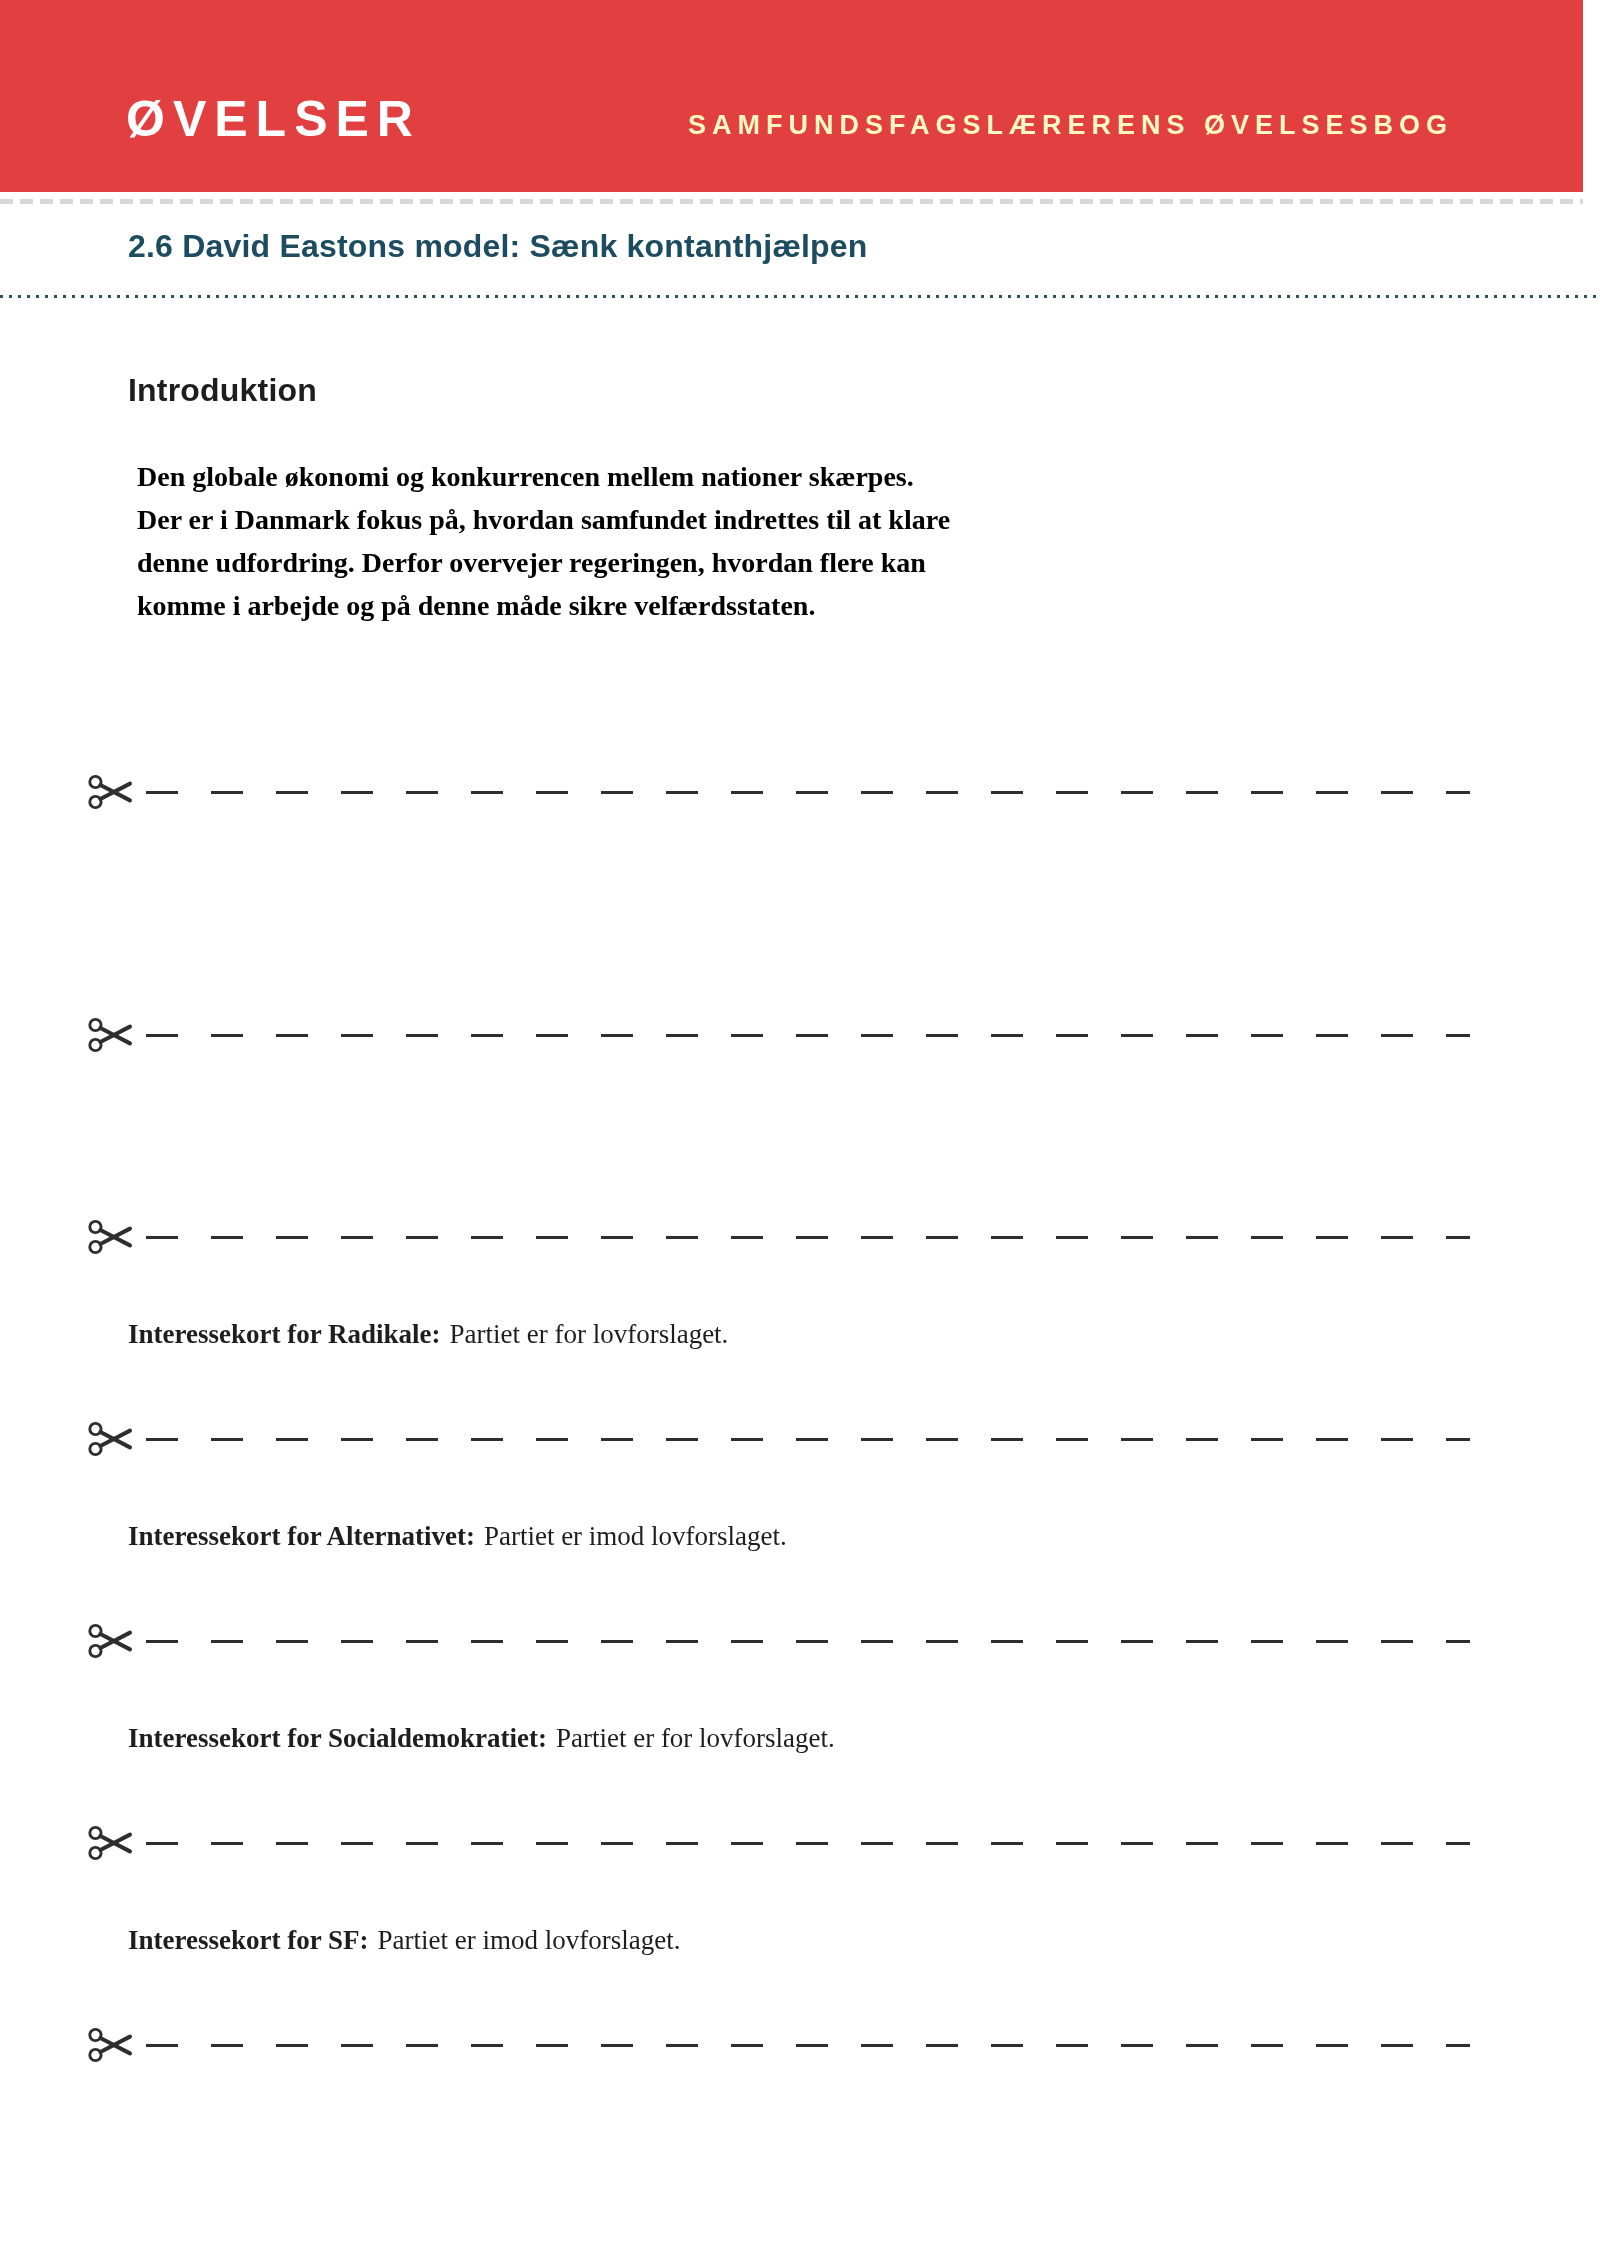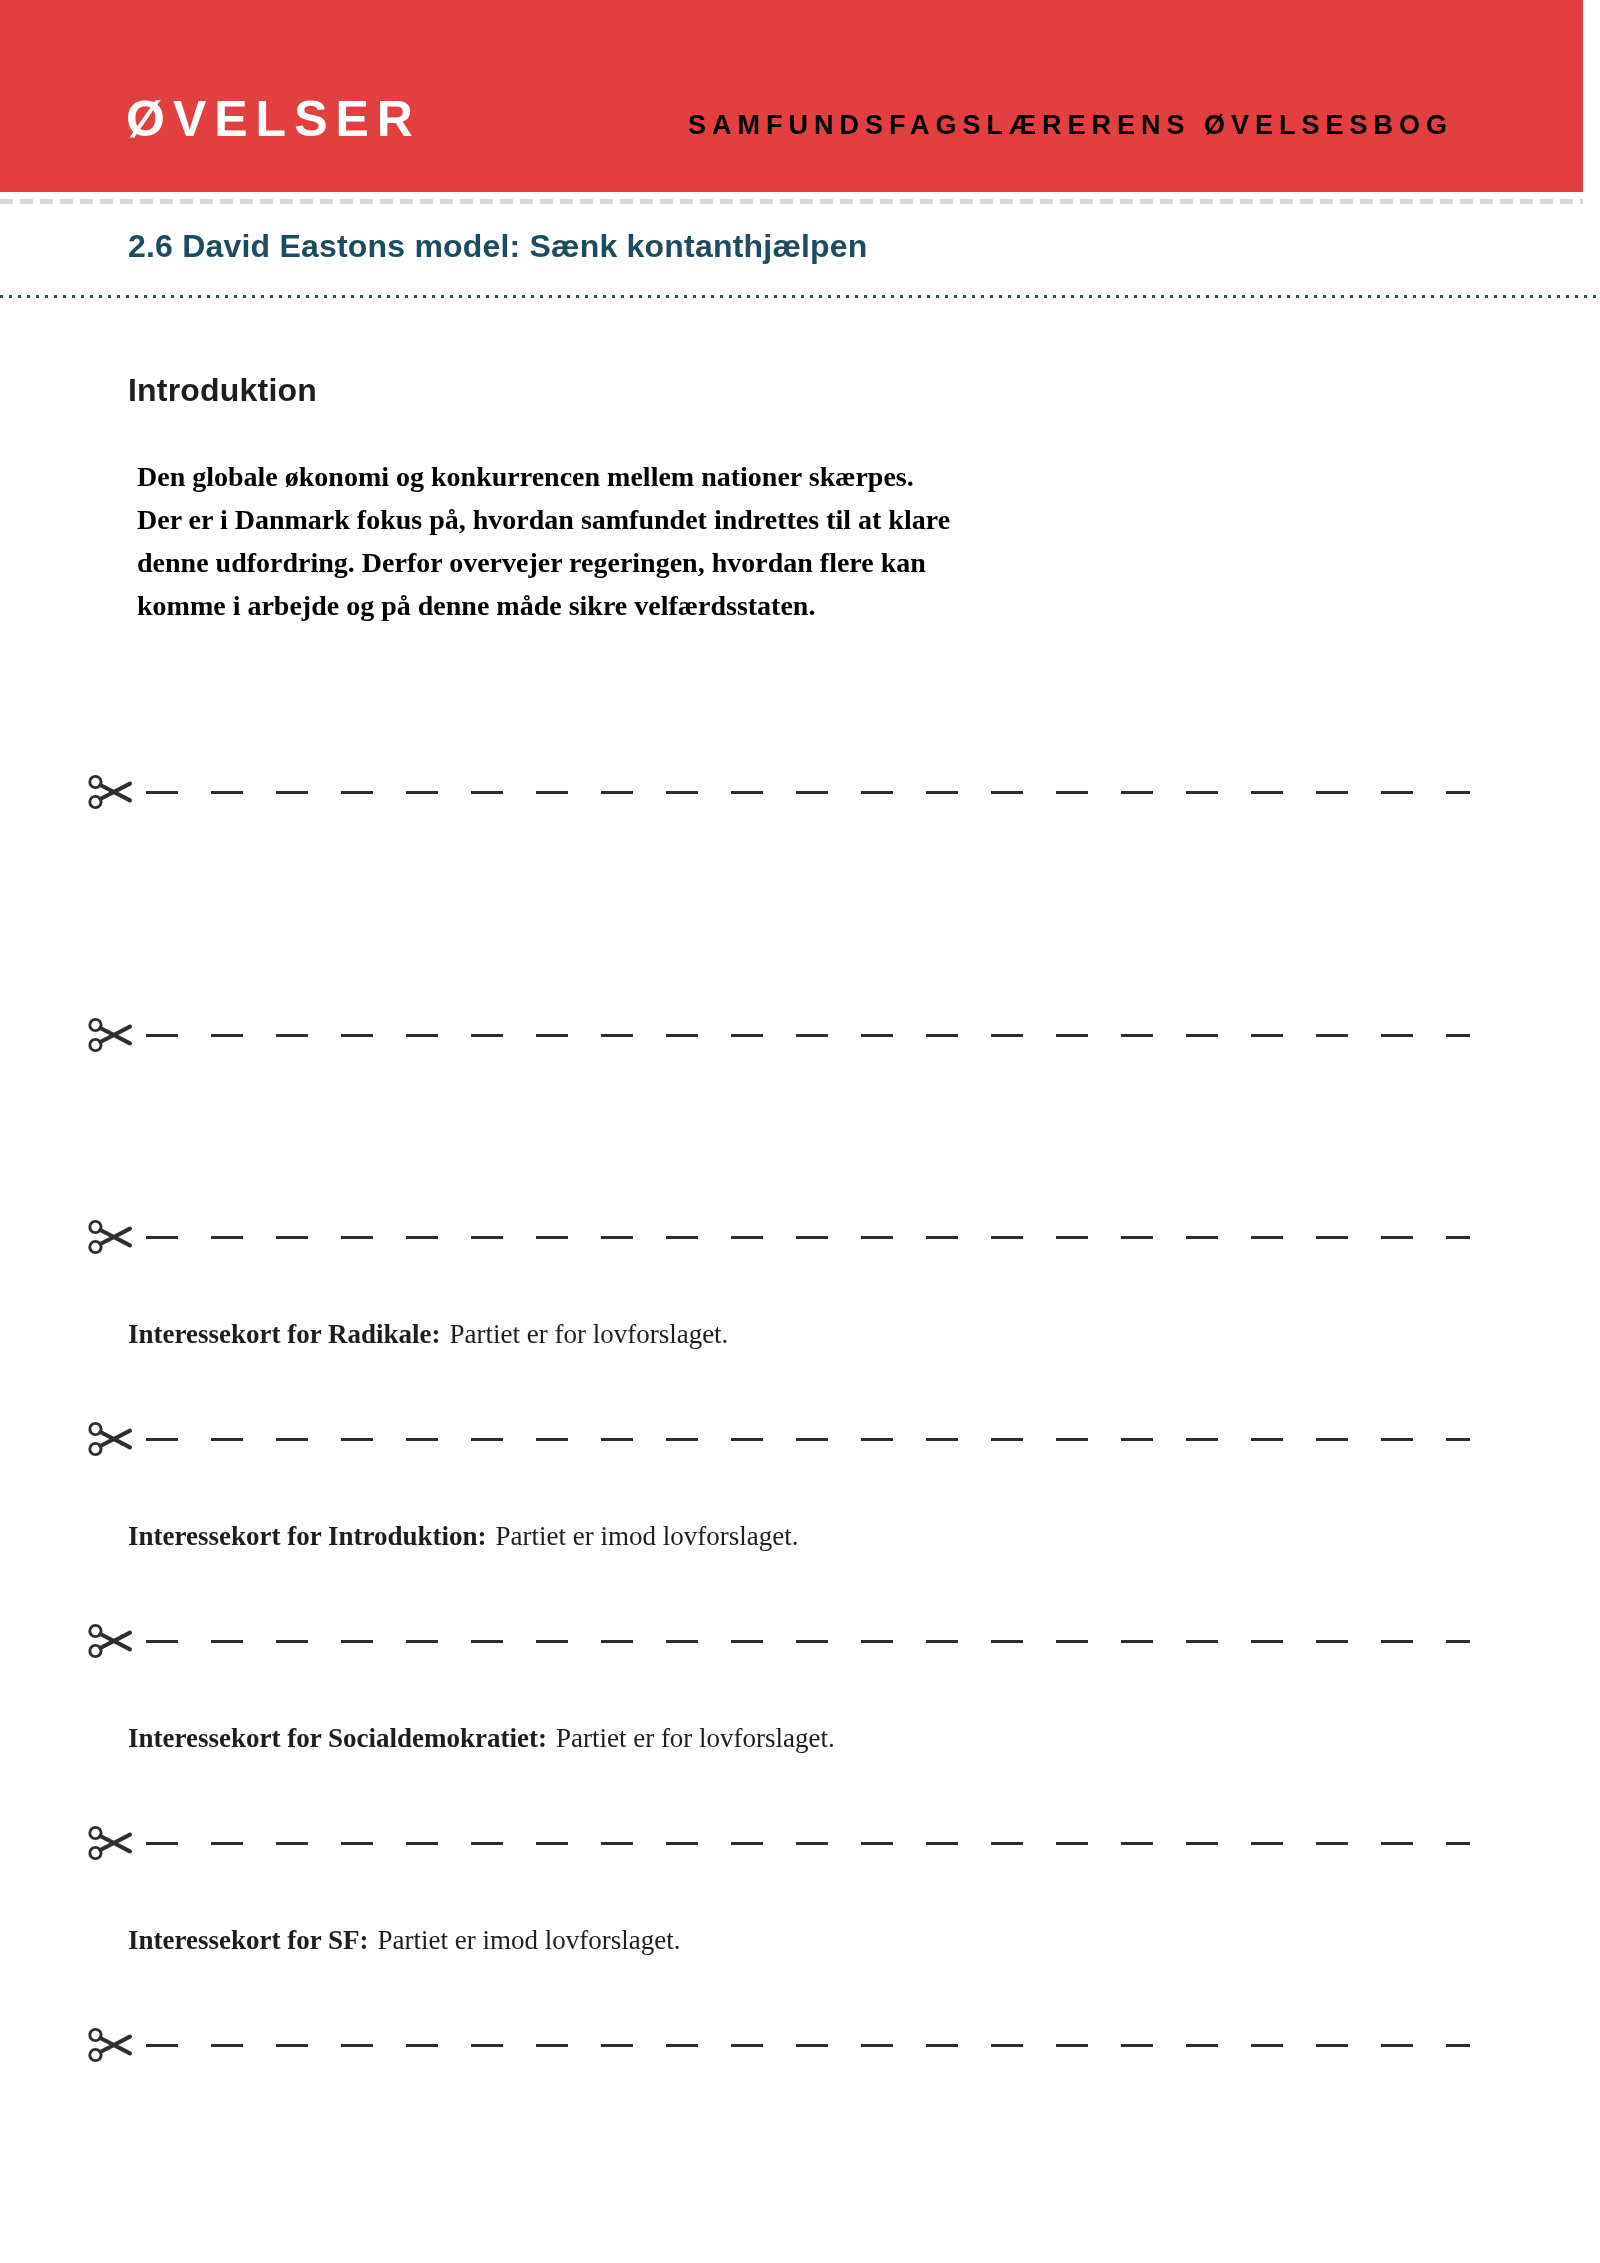--- a/index.html
+++ b/index.html
@@ -18,21 +18,21 @@
     width: 1583px; height: 192px;
     background: #E24040;
   }
   .brand {
     position: absolute; left: 126px; top: 52px;
     color: #ffffff; font-size: 50px; font-weight: bold;
     letter-spacing: 8px; line-height: 1; margin-top: 42px;
   }
   .book-title {
     position: absolute; right: 130px; top: 112px;
-    color: #000000; font-size: 27px; font-weight: bold;
+    color: #fef9c3; font-size: 27px; font-weight: bold;
     letter-spacing: 6px; line-height: 1;
     white-space: nowrap;
   }
   .band-perforation {
     position: absolute; left: 0; top: 199px;
     width: 1583px; height: 5px;
     background: repeating-linear-gradient(to right, #d8d8d8 0 13px, transparent 13px 20px);
   }
 
   
@@ -147,21 +147,21 @@
     <svg viewBox="0 0 26 22" width="48" height="40">
       <circle cx="5" cy="5.5" r="3.1" fill="none" stroke="#2e2e2e" stroke-width="1.6"></circle>
       <circle cx="5" cy="16.5" r="3.1" fill="none" stroke="#2e2e2e" stroke-width="1.6"></circle>
       <path d="M7.7 7.2 L24 15.6" stroke="#2e2e2e" stroke-width="2.2" stroke-linecap="round" fill="none"></path>
       <path d="M7.7 14.8 L24 6.4" stroke="#2e2e2e" stroke-width="2.2" stroke-linecap="round" fill="none"></path>
     </svg>
     <div class="cut-dashes"></div>
   </div>
 
   <div class="card" style="top:1518px">
-    <span class="card-label">Interessekort for Introduktion:</span><span class="card-inline-text">Partiet er imod lovforslaget.</span>
+    <span class="card-label">Interessekort for Alternativet:</span><span class="card-inline-text">Partiet er imod lovforslaget.</span>
   </div>
 
   <div class="cut-line" style="top:1621px">
     <svg viewBox="0 0 26 22" width="48" height="40">
       <circle cx="5" cy="5.5" r="3.1" fill="none" stroke="#2e2e2e" stroke-width="1.6"></circle>
       <circle cx="5" cy="16.5" r="3.1" fill="none" stroke="#2e2e2e" stroke-width="1.6"></circle>
       <path d="M7.7 7.2 L24 15.6" stroke="#2e2e2e" stroke-width="2.2" stroke-linecap="round" fill="none"></path>
       <path d="M7.7 14.8 L24 6.4" stroke="#2e2e2e" stroke-width="2.2" stroke-linecap="round" fill="none"></path>
     </svg>
     <div class="cut-dashes"></div>

